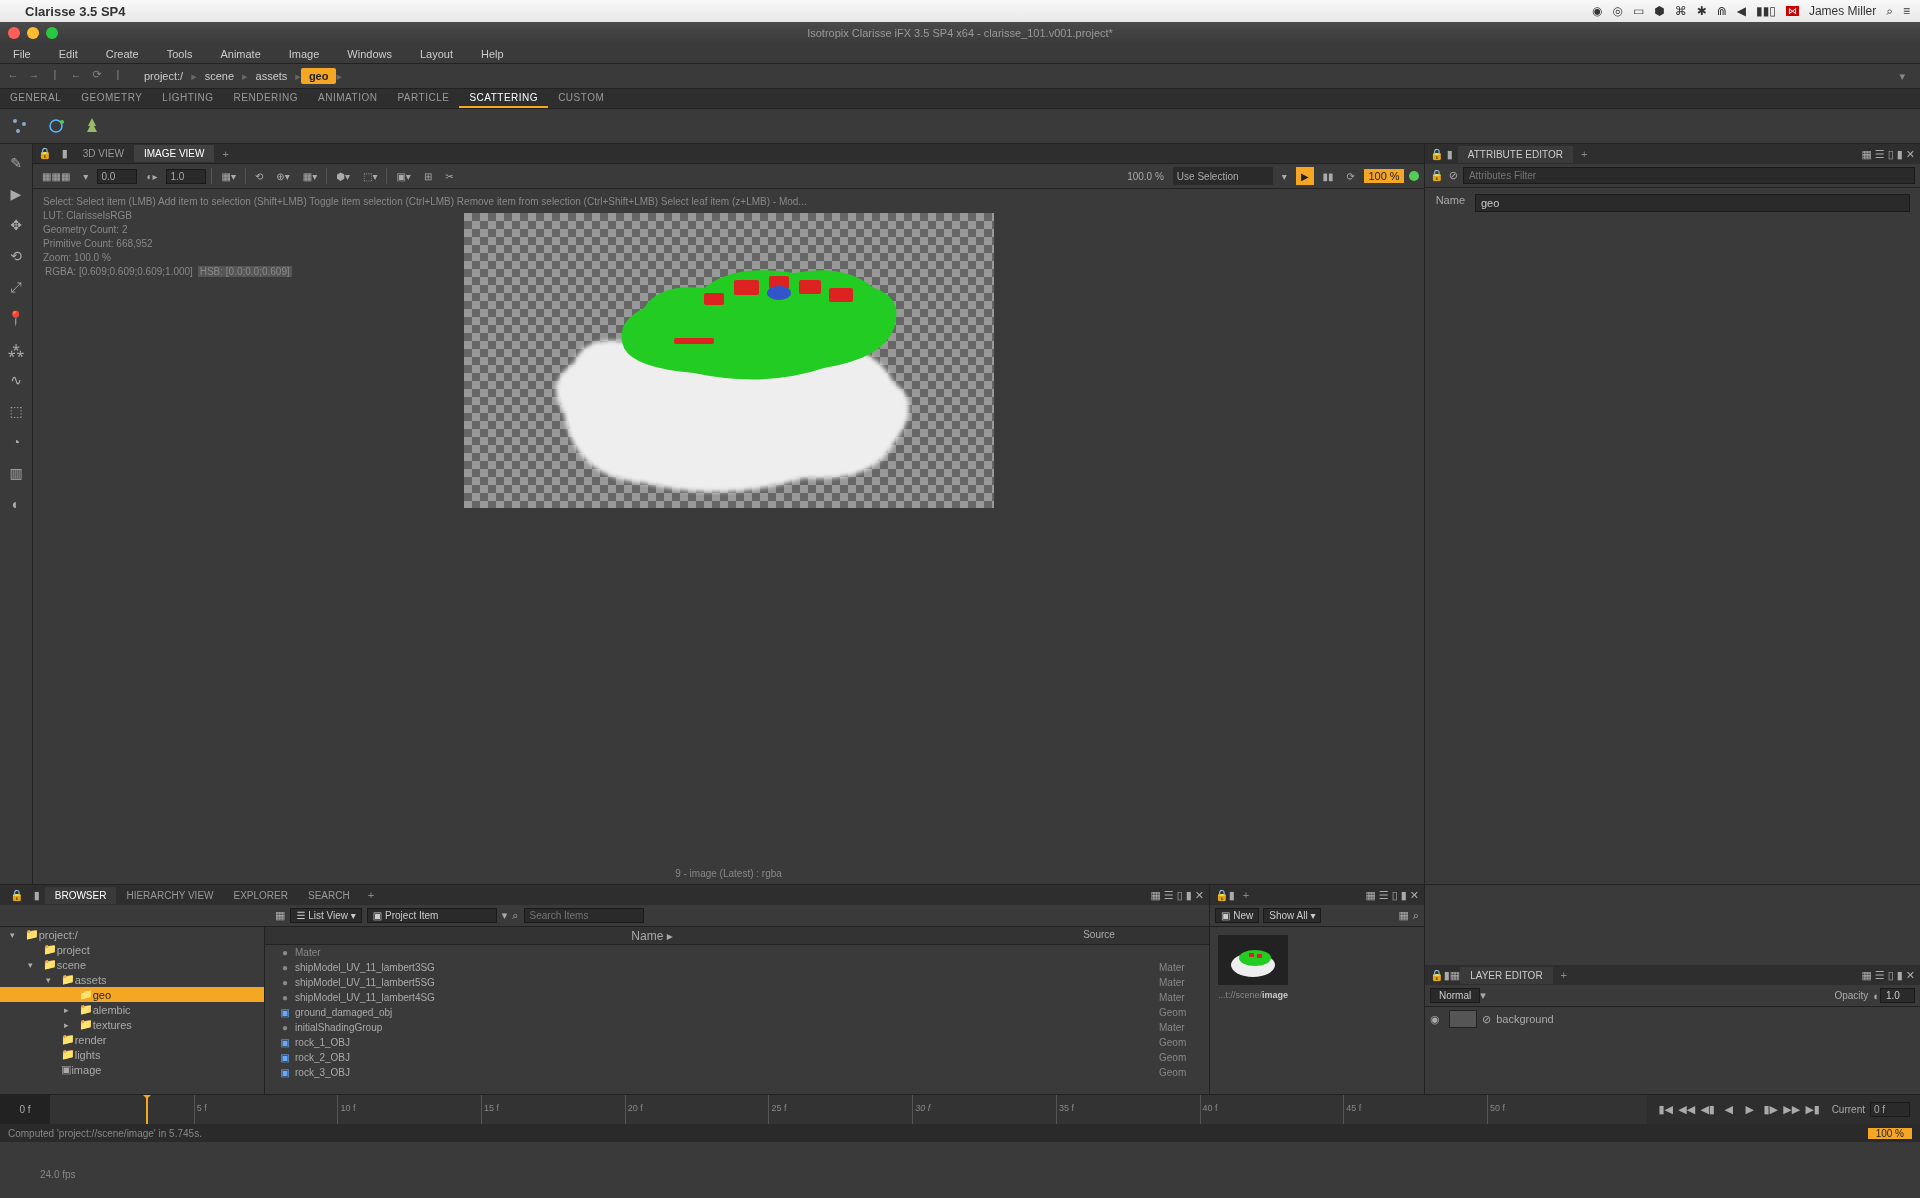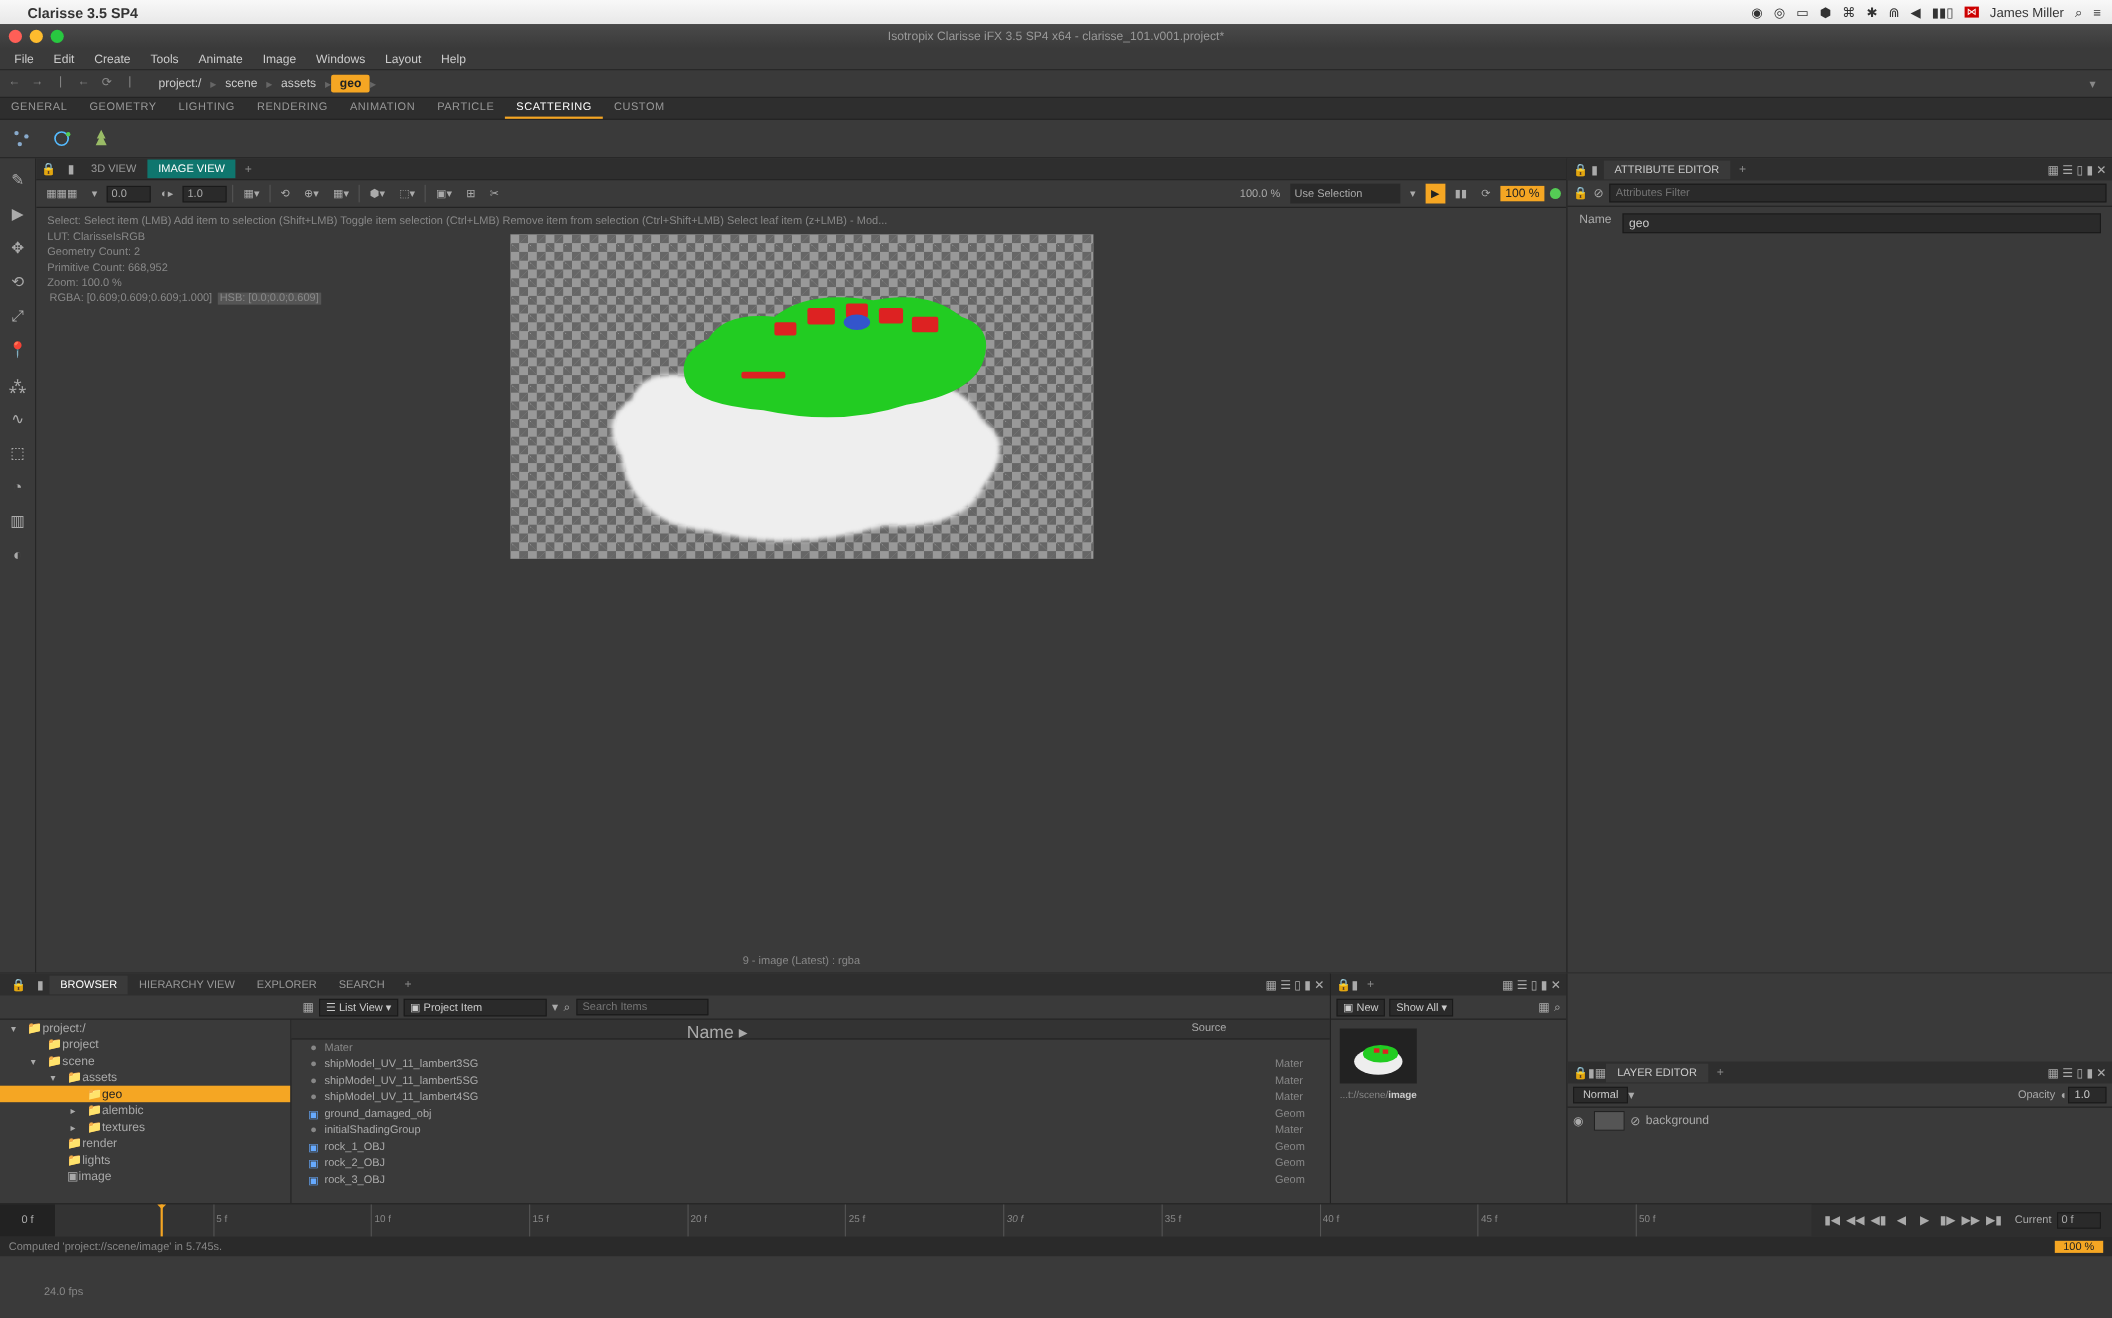--- a/index.html
+++ b/index.html
@@ -15,21 +15,21 @@
     
     .window-title { height: 22px; background: linear-gradient(#4a4a4a, #3a3a3a); display: flex; align-items: center; padding-left: 8px; color: #999; font-size: 11px; position: relative; }
     .traffic-lights { display: flex; gap: 7px; }
     .tl { width: 12px; height: 12px; border-radius: 50%; }
     .tl-red { background: #ff5f57; }
     .tl-yellow { background: #febc2e; }
     .tl-green { background: #28c840; }
     .window-title-text { position: absolute; left: 50%; transform: translateX(-50%); }
     
     
-    .app-menu { height: 20px; background: #3a3a3a; display: flex; align-items: center; padding-left: 5px; gap: 2px; border-bottom: 1px solid #222; }
+    .app-menu { height: 20px; background: #3a3a3a; display: flex; align-items: center; padding-left: 5px; gap: 12px; border-bottom: 1px solid #222; }
     .app-menu span { padding: 2px 8px; color: #ccc; cursor: pointer; }
     
     
     .breadcrumb-bar { height: 25px; background: #3a3a3a; display: flex; align-items: center; padding: 0 5px; border-bottom: 1px solid #222; }
     .nav-arrows { display: flex; gap: 5px; margin-right: 10px; }
     .nav-btn { width: 16px; height: 16px; color: #888; text-align: center; cursor: pointer; }
     .crumb { padding: 2px 8px; color: #ccc; cursor: pointer; }
     .crumb-sep { color: #666; }
     .crumb.active { background: #f5a623; color: #222; border-radius: 2px; font-weight: bold; }
     .bc-right { margin-left: auto; color: #888; padding-right: 10px; }
@@ -47,21 +47,21 @@
     .main-area { display: flex; height: 740px; }
     
     
     .left-toolbar { width: 33px; background: #3a3a3a; border-right: 1px solid #222; display: flex; flex-direction: column; padding-top: 5px; gap: 3px; }
     .tool-btn { width: 28px; height: 28px; margin: 0 auto; display: flex; align-items: center; justify-content: center; color: #aaa; cursor: pointer; font-size: 14px; }
     
     
     .viewport-area { flex: 1; background: #3a3a3a; display: flex; flex-direction: column; }
     .view-tabs { height: 20px; background: #2e2e2e; display: flex; align-items: center; border-bottom: 1px solid #222; }
     .view-tab { padding: 3px 10px; color: #999; font-size: 10px; cursor: pointer; }
-    .view-tab.active { background: #0f766e; color: #fff; }
+    .view-tab.active { background: #404040; color: #fff; }
     .view-lock { padding: 0 5px; }
     .plus-tab { padding: 0 8px; color: #888; }
     
     .view-toolbar { height: 25px; background: #3a3a3a; display: flex; align-items: center; padding: 0 5px; gap: 5px; border-bottom: 1px solid #222; }
     .tb-item { height: 18px; display: flex; align-items: center; padding: 0 4px; color: #aaa; cursor: pointer; font-size: 10px; }
     .tb-input { width: 40px; background: #2a2a2a; border: 1px solid #1a1a1a; color: #aaa; padding: 1px 3px; font-size: 10px; }
     .tb-sep { width: 1px; height: 16px; background: #555; }
     .tb-right { margin-left: auto; display: flex; align-items: center; gap: 5px; }
     .play-btn { background: #f5a623; color: #222; padding: 1px 5px; }
     .progress { width: 40px; background: #f5a623; color: #222; padding: 1px 4px; text-align: center; }
@@ -106,21 +106,21 @@
     .browser-content { flex: 1; display: flex; overflow: hidden; }
     .tree-pane { width: 265px; border-right: 1px solid #222; overflow-y: auto; }
     .tree-row { display: flex; align-items: center; height: 15px; padding-left: 5px; cursor: pointer; font-size: 11px; }
     .tree-row.selected { background: #f5a623; color: #222; }
     .tree-icon { width: 12px; margin-right: 3px; font-size: 9px; }
     .folder-icon { color: #f5a623; }
     .tree-row.selected .folder-icon { color: #222; }
     
     .list-pane { flex: 1; display: flex; flex-direction: column; }
     .list-header { display: flex; height: 18px; background: #333; border-bottom: 1px solid #222; }
-    .col-name { flex: 1; padding: 2px 10px; text-align: center; font-size: 16px; }
+    .col-name { flex: 1; padding: 2px 10px; text-align: center; font-size: 12px; }
     .col-source { width: 120px; padding: 2px 10px; text-align: center; font-size: 10px; }
     .col-type { width: 50px; }
     .list-row { display: flex; height: 15px; align-items: center; font-size: 10px; cursor: pointer; }
     .row-icon { width: 20px; text-align: center; color: #888; }
     .row-icon.geom { color: #6af; }
     .row-name { flex: 1; }
     .row-type { width: 50px; color: #888; }
     
     .thumb-panel { width: 215px; background: #3a3a3a; border-left: 1px solid #222; display: flex; flex-direction: column; }
     .thumb-toolbar { height: 22px; border-bottom: 1px solid #222; display:flex; align-items:center; padding:0 5px; gap:4px; }

